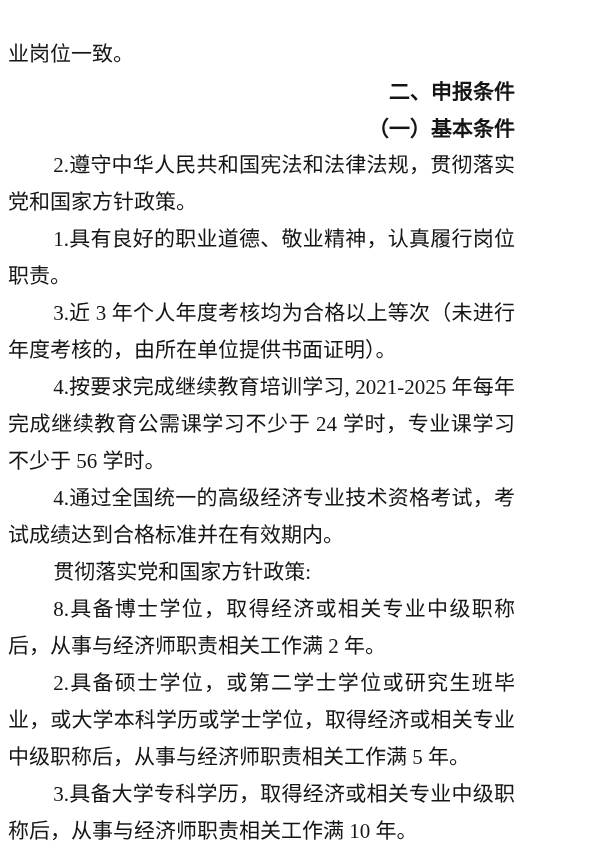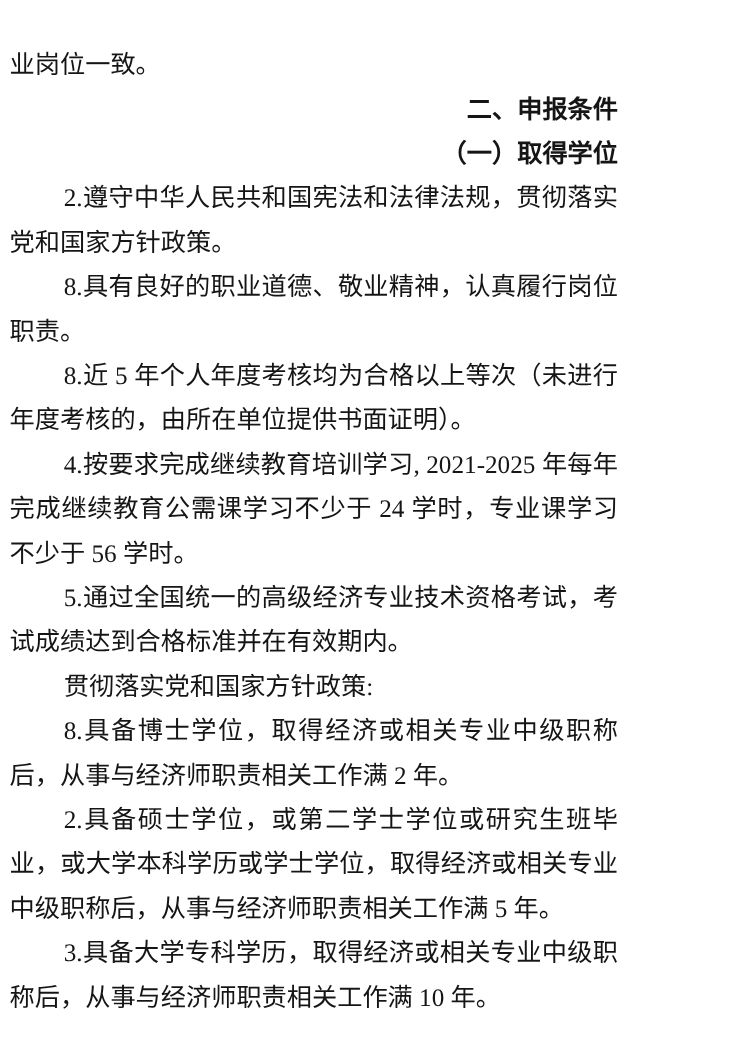--- a/index.html
+++ b/index.html
@@ -35,23 +35,23 @@
     font-weight: bold;
     text-align: right;
   }
 </style>
 </head>
 <body>
 
 <div class="page">
   <p class="body">业岗位一致。</p>
   <p class="heading indent">二、申报条件</p>
-  <p class="heading indent">（一）取得学位</p>
+  <p class="heading indent">（一）基本条件</p>
   <p class="body indent">2.遵守中华人民共和国宪法和法律法规，贯彻落实党和国家方针政策。</p>
-  <p class="body indent">8.具有良好的职业道德、敬业精神，认真履行岗位职责。</p>
-  <p class="body indent">8.近 5 年个人年度考核均为合格以上等次（未进行年度考核的，由所在单位提供书面证明）。</p>
+  <p class="body indent">1.具有良好的职业道德、敬业精神，认真履行岗位职责。</p>
+  <p class="body indent">3.近 3 年个人年度考核均为合格以上等次（未进行年度考核的，由所在单位提供书面证明）。</p>
   <p class="body indent">4.按要求完成继续教育培训学习, 2021-2025 年每年完成继续教育公需课学习不少于 24 学时，专业课学习不少于 56 学时。</p>
-  <p class="body indent">5.通过全国统一的高级经济专业技术资格考试，考试成绩达到合格标准并在有效期内。</p>
+  <p class="body indent">4.通过全国统一的高级经济专业技术资格考试，考试成绩达到合格标准并在有效期内。</p>
   <p class="body indent">贯彻落实党和国家方针政策:</p>
   <p class="body indent">8.具备博士学位，取得经济或相关专业中级职称后，从事与经济师职责相关工作满 2 年。</p>
   <p class="body indent">2.具备硕士学位，或第二学士学位或研究生班毕业，或大学本科学历或学士学位，取得经济或相关专业中级职称后，从事与经济师职责相关工作满 5 年。</p>
   <p class="body indent">3.具备大学专科学历，取得经济或相关专业中级职称后，从事与经济师职责相关工作满 10 年。</p>
 </div>
 
 </body></html>

